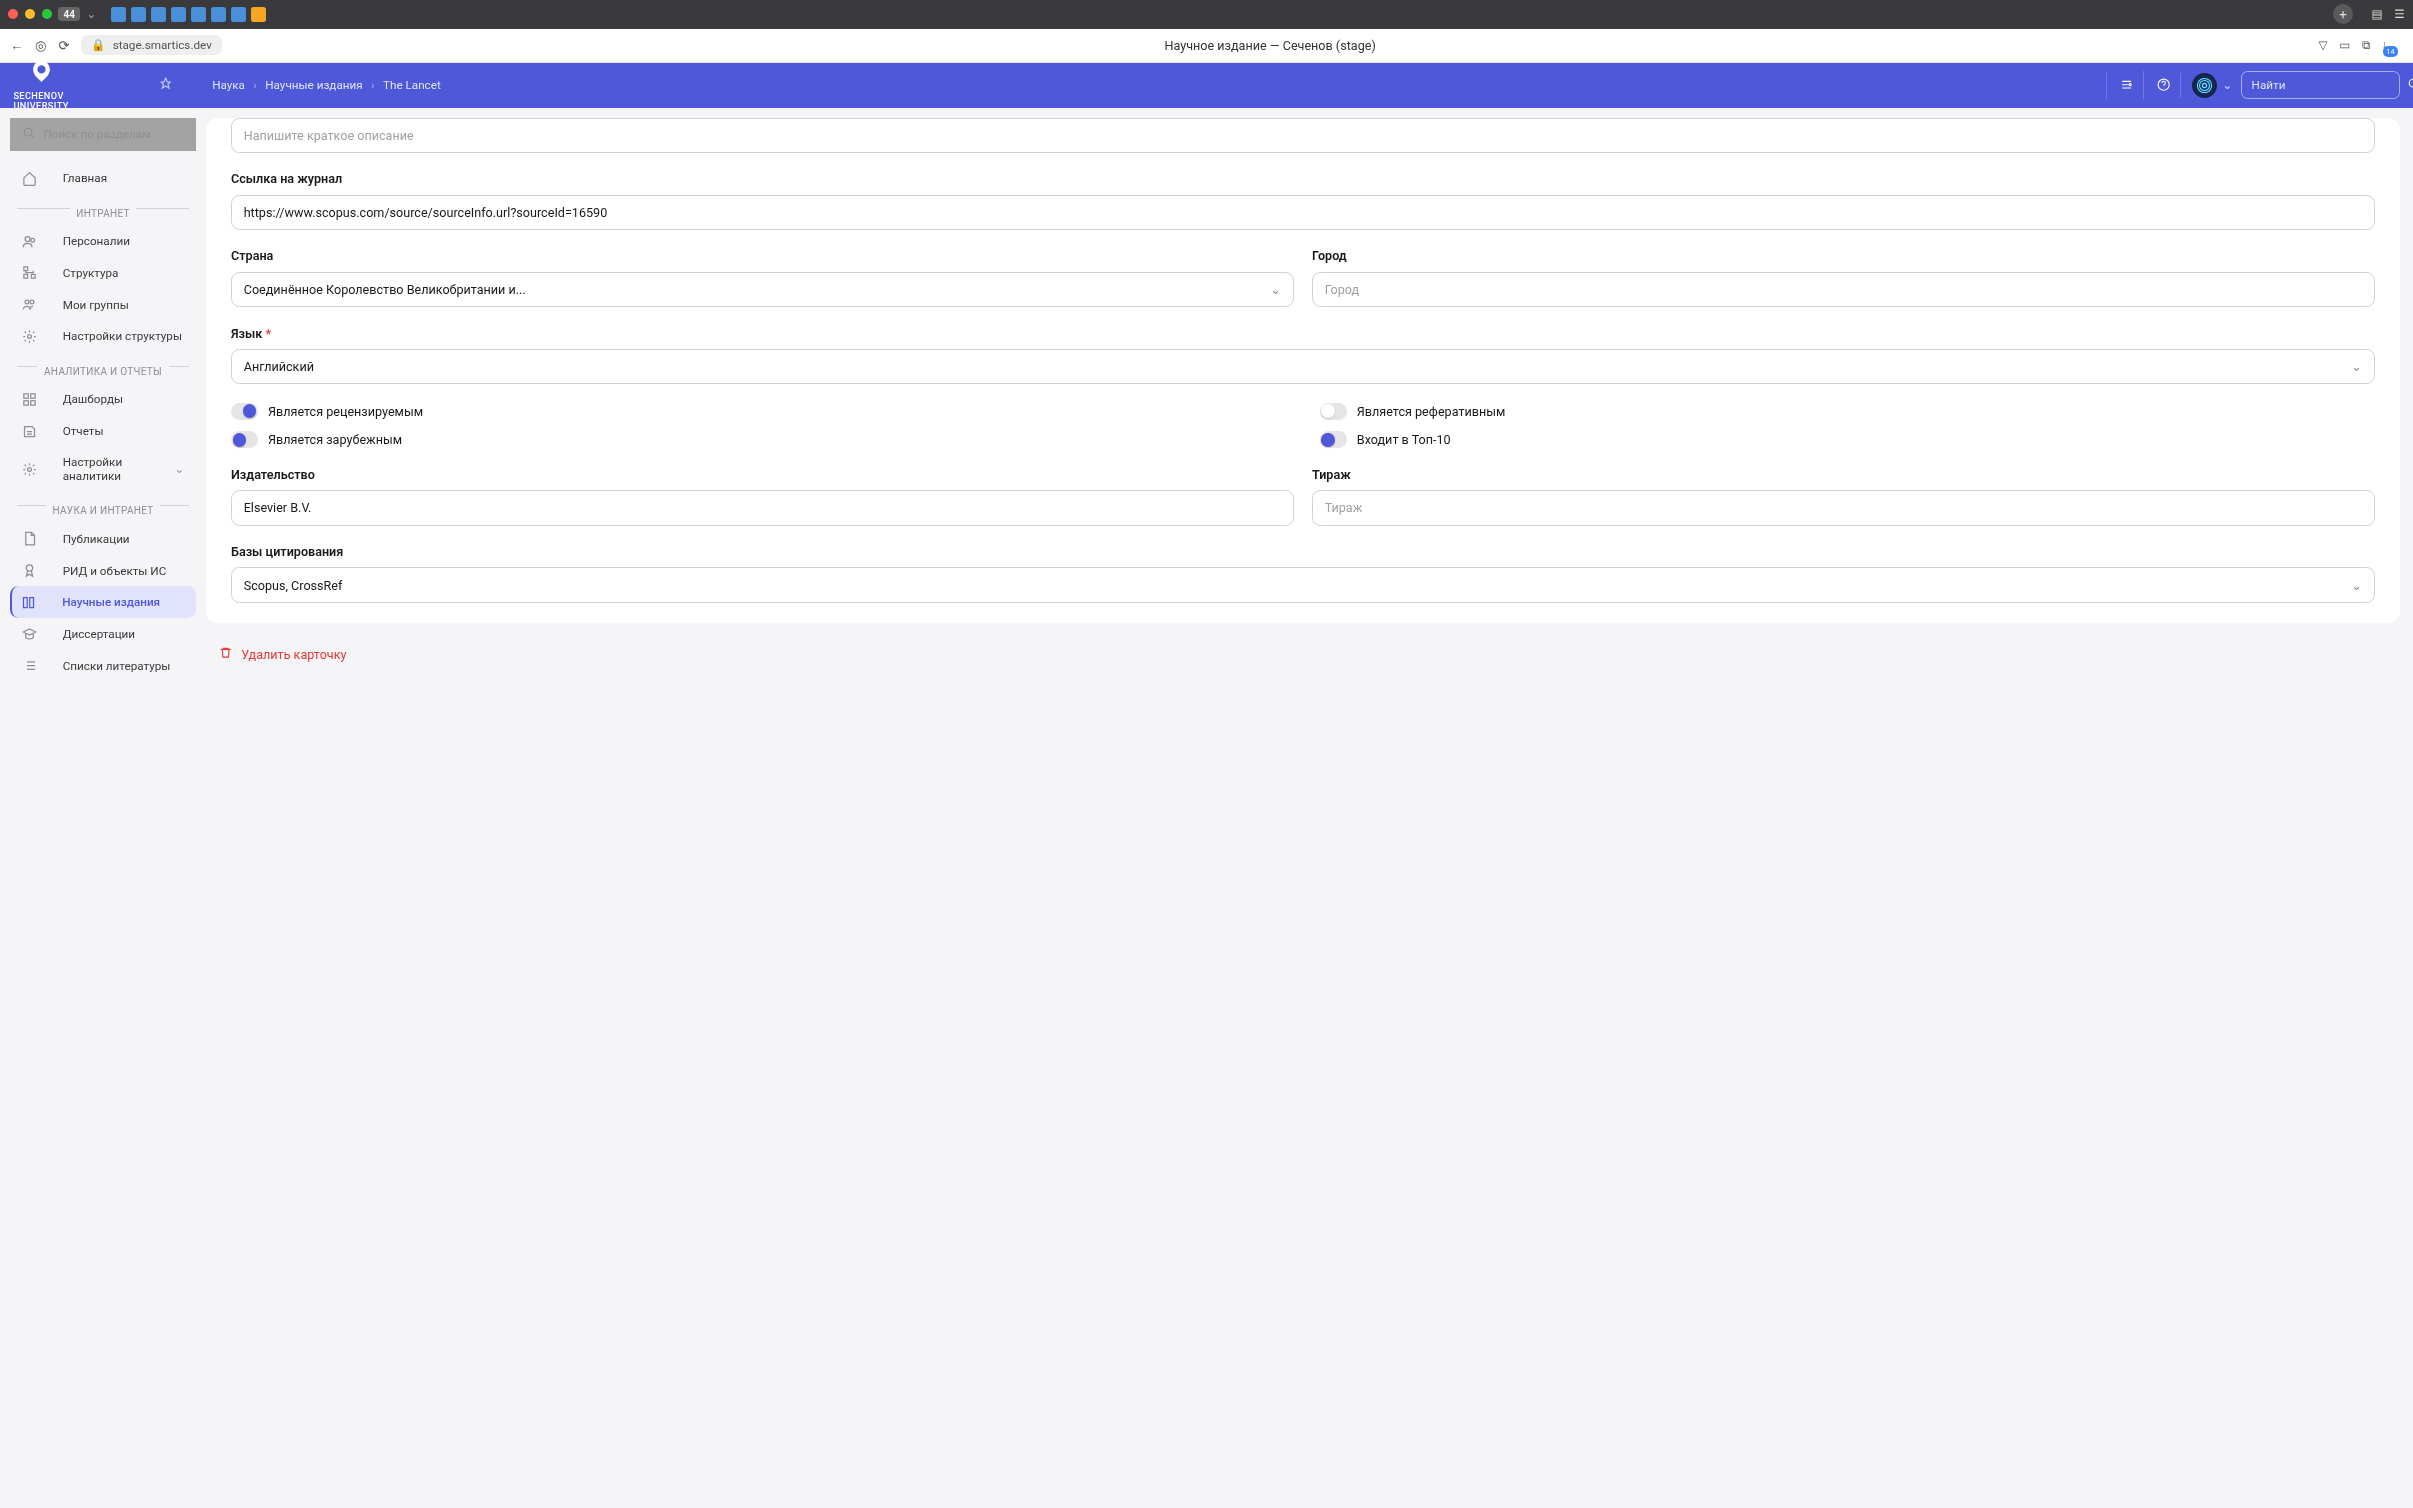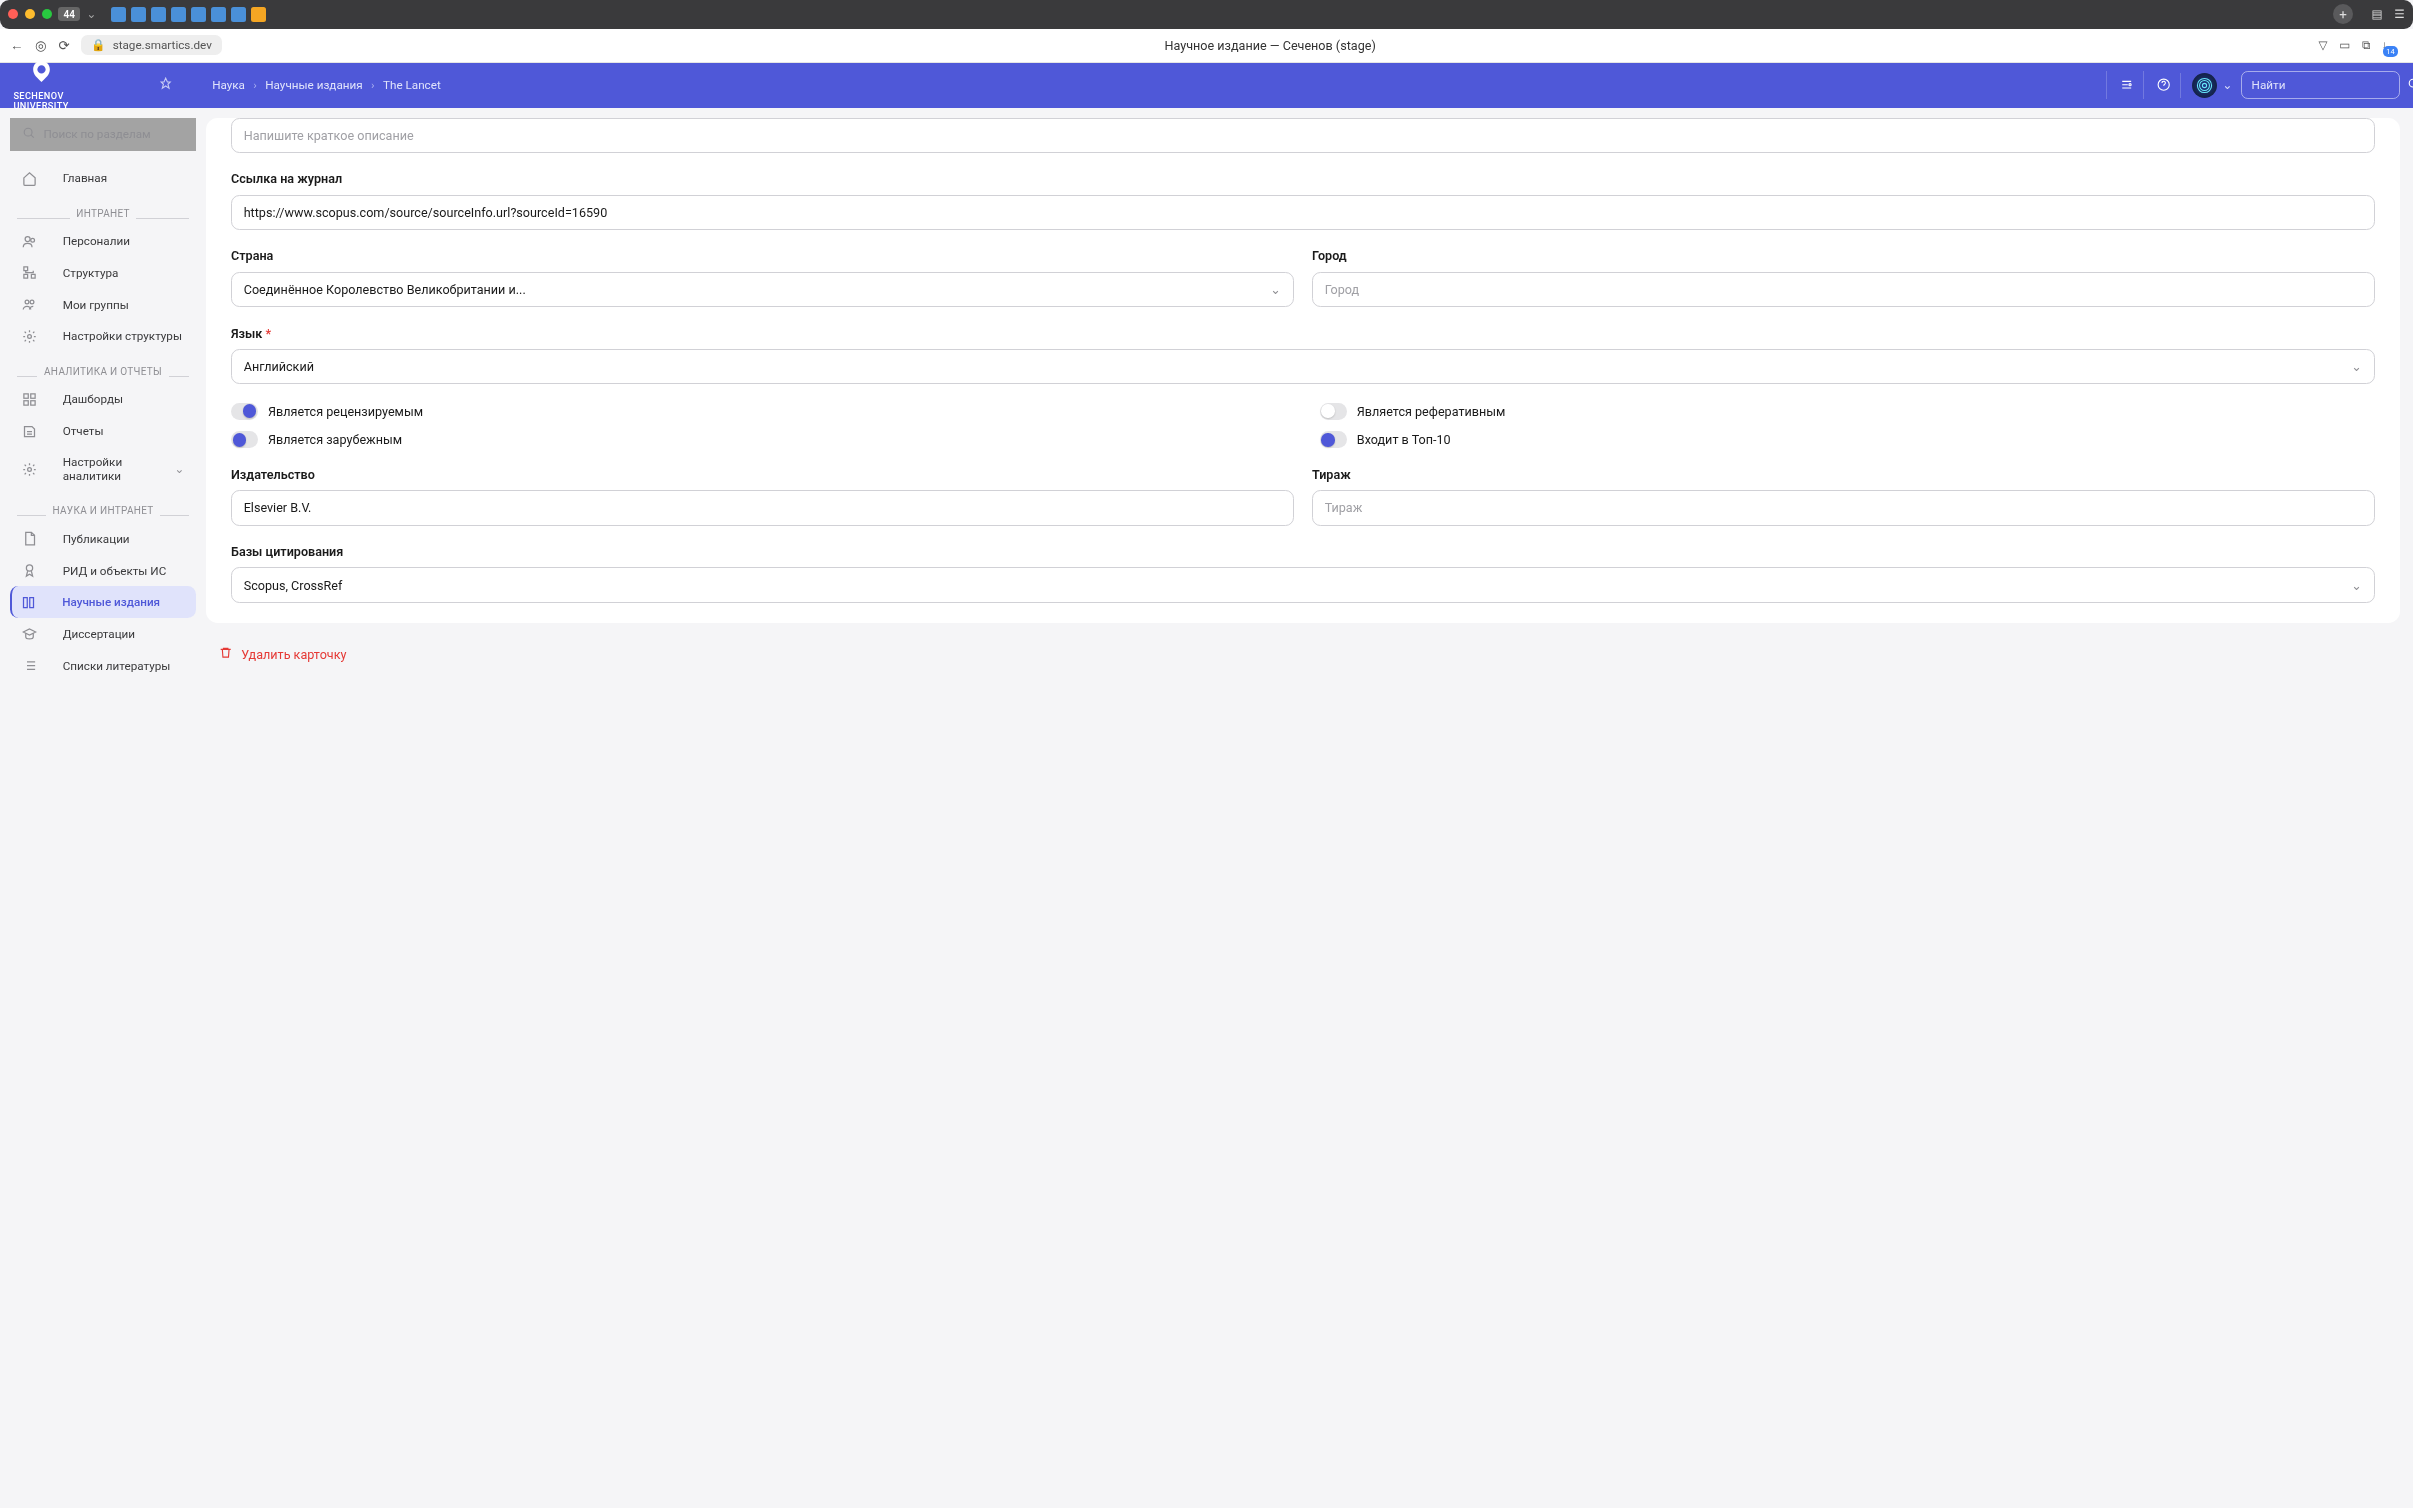--- a/index.html
+++ b/index.html
@@ -1,19 +1,19 @@
 <!DOCTYPE html>
 <html style="font-size:13.4px"><head>
 <meta charset="utf-8">
 <style>
 * { margin: 0; padding: 0; box-sizing: border-box; font-family: -apple-system, BlinkMacSystemFont, "Segoe UI", Roboto, sans-serif; }
 body { background: #f5f5f7; font-size: 11.7px; color: #1a1a1a; overflow: hidden; }
 
 
-.macos-menubar { height: 28.5px; background: #3a3a3c; display: flex; align-items: center; padding: 0 8.4px; gap: 6.7px; border-radius: 9px; }
+.macos-menubar { height: 28.5px; background: #3a3a3c; display: flex; align-items: center; padding: 0 8.4px; gap: 6.7px; }
 .traffic { display: flex; gap: 6.7px; }
 .traffic span { width: 10px; height: 10px; border-radius: 50%; }
 .traffic .r { background: #ff5f57; }
 .traffic .y { background: #febc2e; }
 .traffic .g { background: #28c840; }
 .mac-badge { background: #666; color: #fff; padding: 1.7px 5px; border-radius: 3.4px; font-size: 10px; font-weight: 600; }
 .mac-icons { display: flex; gap: 5px; margin-left: 8.4px; flex: 1; }
 .mac-icons span { width: 15px; height: 15px; border-radius: 2.5px; background: #4a6; display: inline-block; }
 .mac-icons span:nth-child(1) { background: #4a90d9; }
 .mac-icons span:nth-child(2) { background: #4a90d9; }
@@ -48,21 +48,21 @@
 .search-box { display: flex; align-items: center; border: 0.8px solid rgba(255,255,255,0.5); border-radius: 6.7px; padding: 5px 10px; width: 159px; }
 .search-box input { background: transparent; border: none; outline: none; color: #fff; flex: 1; font-size: 11.7px; }
 .search-box input::placeholder { color: #e0e3fb; }
 
 
 .layout { display: flex; height: calc(1508px/2 - 28.5px - 34px - 45px); }
 .sidebar { width: 206px; padding: 10px 10px; overflow-y: auto; }
 .sb-search { display: flex; align-items: center; gap: 8.4px; background: #a3a3a3; border-radius: 0; padding: 8.4px 11.7px; color: #8e8e93; margin-bottom: 11.7px; }
 .sb-search input { border: none; background: transparent; outline: none; font-size: 11.7px; flex: 1; color: #333; }
 .sb-search input::placeholder { color: #8e8e93; }
-.sb-section { display: flex; align-items: flex-end; gap: 6.7px; color: #8e8e93; font-size: 10px; margin: 13.4px 6.7px 6.7px; letter-spacing: 0.3px; }
+.sb-section { display: flex; align-items: flex-start; gap: 6.7px; color: #8e8e93; font-size: 10px; margin: 13.4px 6.7px 6.7px; letter-spacing: 0.3px; }
 .sb-section .line { flex: 1; height: 0.8px; background: #d1d1d6; }
 .sb-item { display: flex; align-items: center; gap: 26px; padding: 8.4px 11.7px; border-radius: 8.4px; color: #3a3a3c; font-size: 11.7px; cursor: pointer; }
 .sb-item.active { background: #e0e3fb; color: #4f58d8; font-weight: 500; border-left: 2.5px solid #4f58d8; padding-left: 9.2px; }
 .sb-item .ico { width: 15px; color: #8e8e93; display: flex; }
 .sb-item.active .ico { color: #4f58d8; }
 .sb-item .chev { margin-left: auto; color: #8e8e93; }
 
 
 .main { flex: 1; overflow-y: auto; padding: 0 13.4px 25px 0; }
 .card { background: #fff; border-radius: 11.7px; padding: 0 25px 20px; margin-bottom: 15px; }

